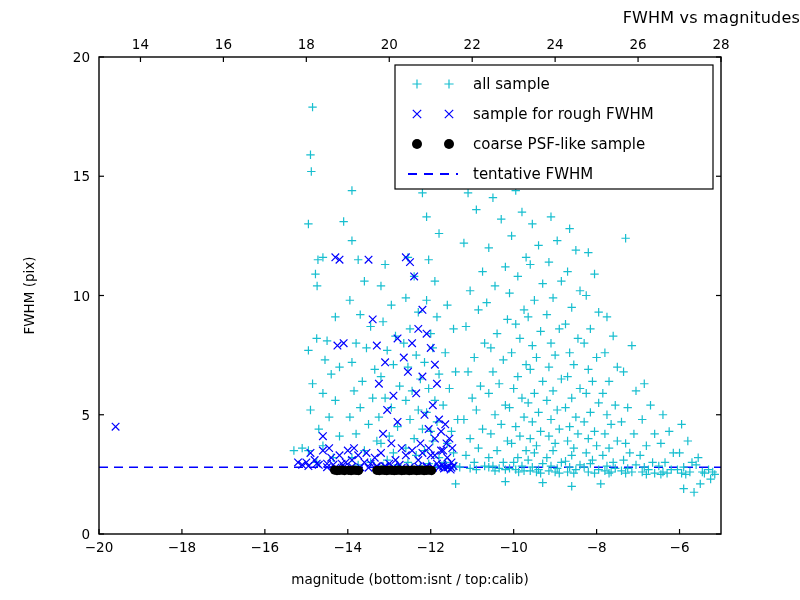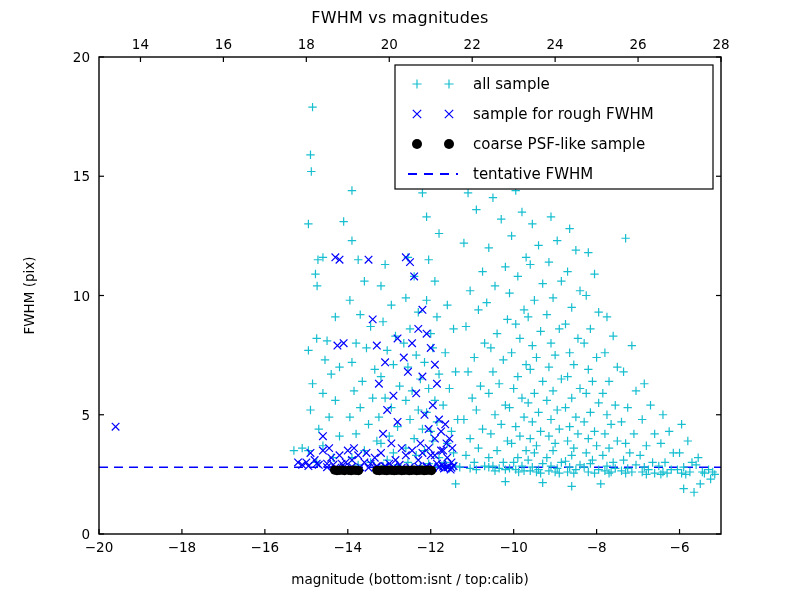--- a/index.html
+++ b/index.html
@@ -17,21 +17,21 @@
     position: relative;
     width: 800px;
     height: 600px;
     background: #ffffff;
   }
   .fig-title {
     position: absolute;
     left: 0;
     top: 8px;
     width: 800px;
-    text-align: center;
+    text-align: right;
     font-size: 16px;
     color: #000000;
     letter-spacing: 0.2px;
   }
   #plot-svg {
     position: absolute;
     left: 0;
     top: 0;
   }
   .axis-label {

